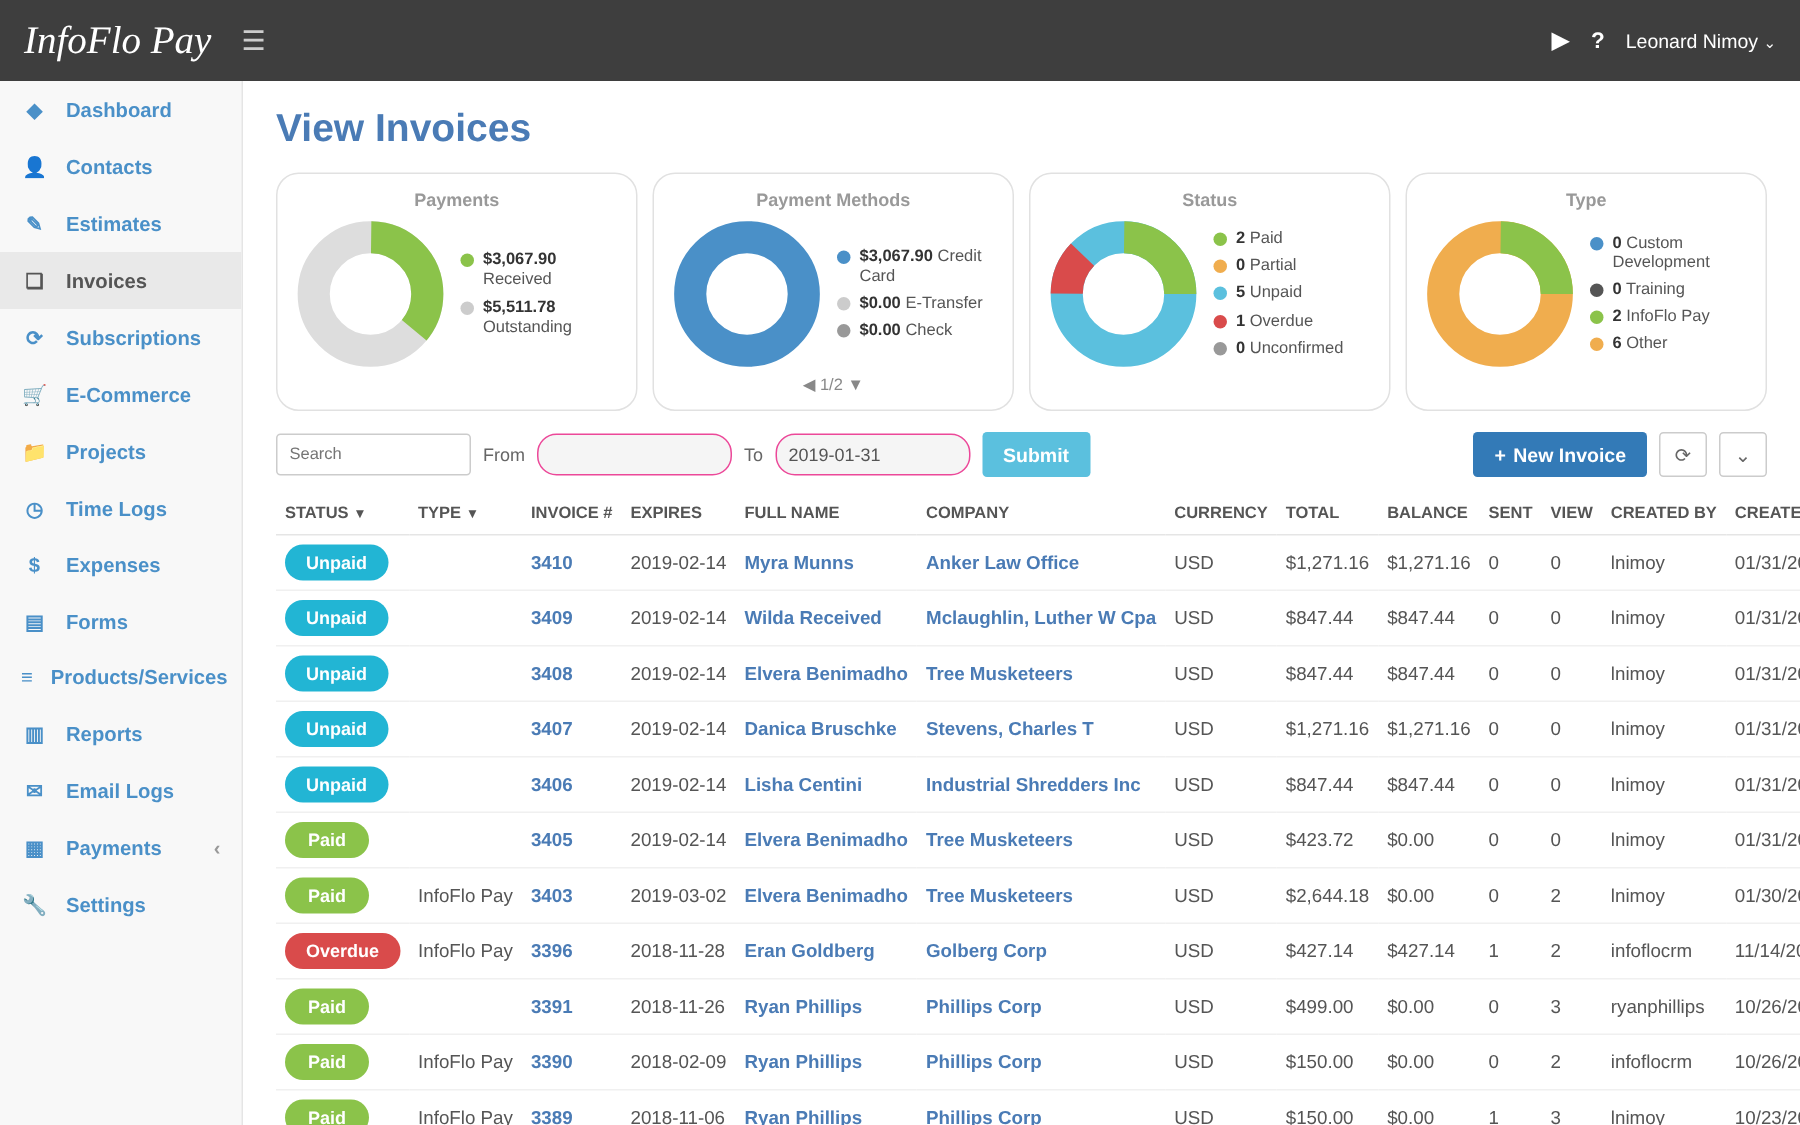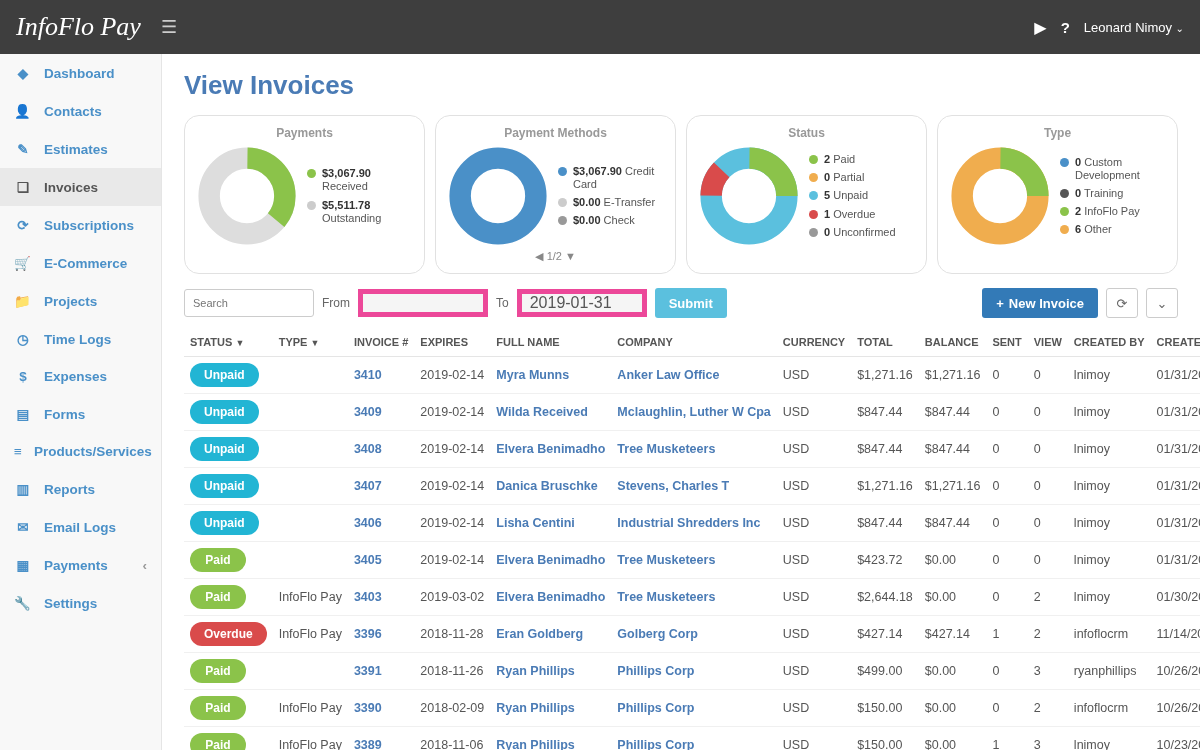--- a/index.html
+++ b/index.html
@@ -22,21 +22,21 @@
 .card-body { display: flex; align-items: center; gap: 10px; }
 .donut { width: 100px; height: 100px; flex-shrink: 0; }
 .legend { display: flex; flex-direction: column; gap: 5px; font-size: 11px; }
 .legend-row { display: flex; align-items: flex-start; gap: 6px; line-height: 1.2; }
 .swatch { width: 9px; height: 9px; border-radius: 50%; margin-top: 2px; flex-shrink: 0; }
 .legend-row .txt { color: #555; }
 .legend-row .txt b { font-weight: 700; color: #333; }
 .pager { text-align: center; font-size: 11px; color: #888; margin-top: 4px; }
 .controls { display: flex; align-items: center; gap: 8px; margin-bottom: 10px; }
 .search-input { width: 130px; height: 28px; border: 1px solid #ccc; border-radius: 3px; padding: 0 8px; font-size: 11px; color: #888; }
-.date-input { width: 130px; height: 28px; border: 5px solid #ec4899; border-radius: 0; padding: 0 8px; font-size: 16px; color: #555; background: #f5f5f5; }
+.date-input { width: 130px; height: 28px; border: 1px solid #ec4899; border-radius: 13px; padding: 0 8px; font-size: 12px; color: #555; background: #f5f5f5; }
 .label { font-size: 12px; color: #666; }
 .btn { height: 30px; padding: 0 14px; border-radius: 3px; font-size: 13px; font-weight: 600; cursor: pointer; border: none; display: inline-flex; align-items: center; gap: 5px; text-align: right; }
 .btn-submit { background: #5bc0de; color: #fff; }
 .btn-primary { background: #337ab7; color: #fff; }
 .btn-icon { width: 32px; height: 30px; border: 1px solid #ccc; border-radius: 3px; background: #fff; display: inline-flex; align-items: center; justify-content: center; cursor: pointer; color: #666; }
 .spacer { flex: 1; }
 table { width: 100%; border-collapse: collapse; }
 th { text-align: left; font-size: 11px; font-weight: 700; color: #555; padding: 8px 6px; border-bottom: 1px solid #e5e5e5; white-space: nowrap; text-transform: uppercase; }
 td { font-size: 12.5px; color: #555; padding: 6px; border-bottom: 1px solid #f0f0f0; white-space: nowrap; }
 td.link { font-weight: 700; color: #4a7bb5; }

